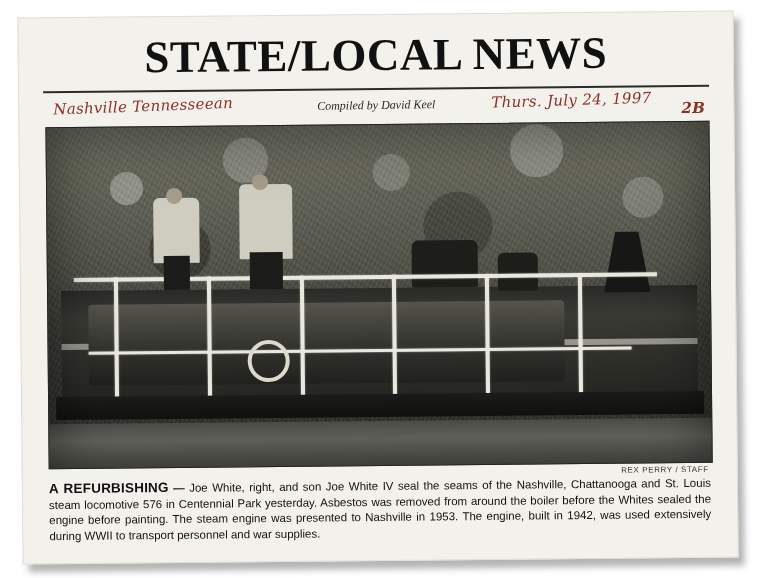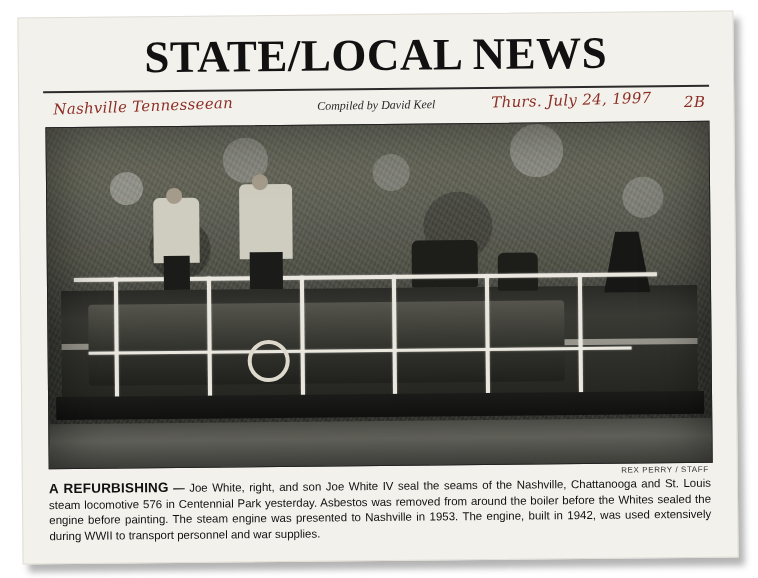--- a/index.html
+++ b/index.html
@@ -81,22 +81,22 @@
     top: 5px;
     transform: rotate(-1.6deg);
   }
   .hand-date {
     right: 58px;
     top: 3px;
     transform: rotate(-1.2deg);
   }
   .hand-page {
     right: 4px;
-    top: 6px;
-    font-weight: 400;
+    top: 12px;
+    font-weight: 700;
   }
   .compiled {
     position: absolute;
     left: 50%;
     transform: translateX(-50%) rotate(-0.3deg);
     top: 8px;
     font-family: "Liberation Serif", serif;
     font-style: italic;
     font-size: 12px;
     color: #2a2a2a;

